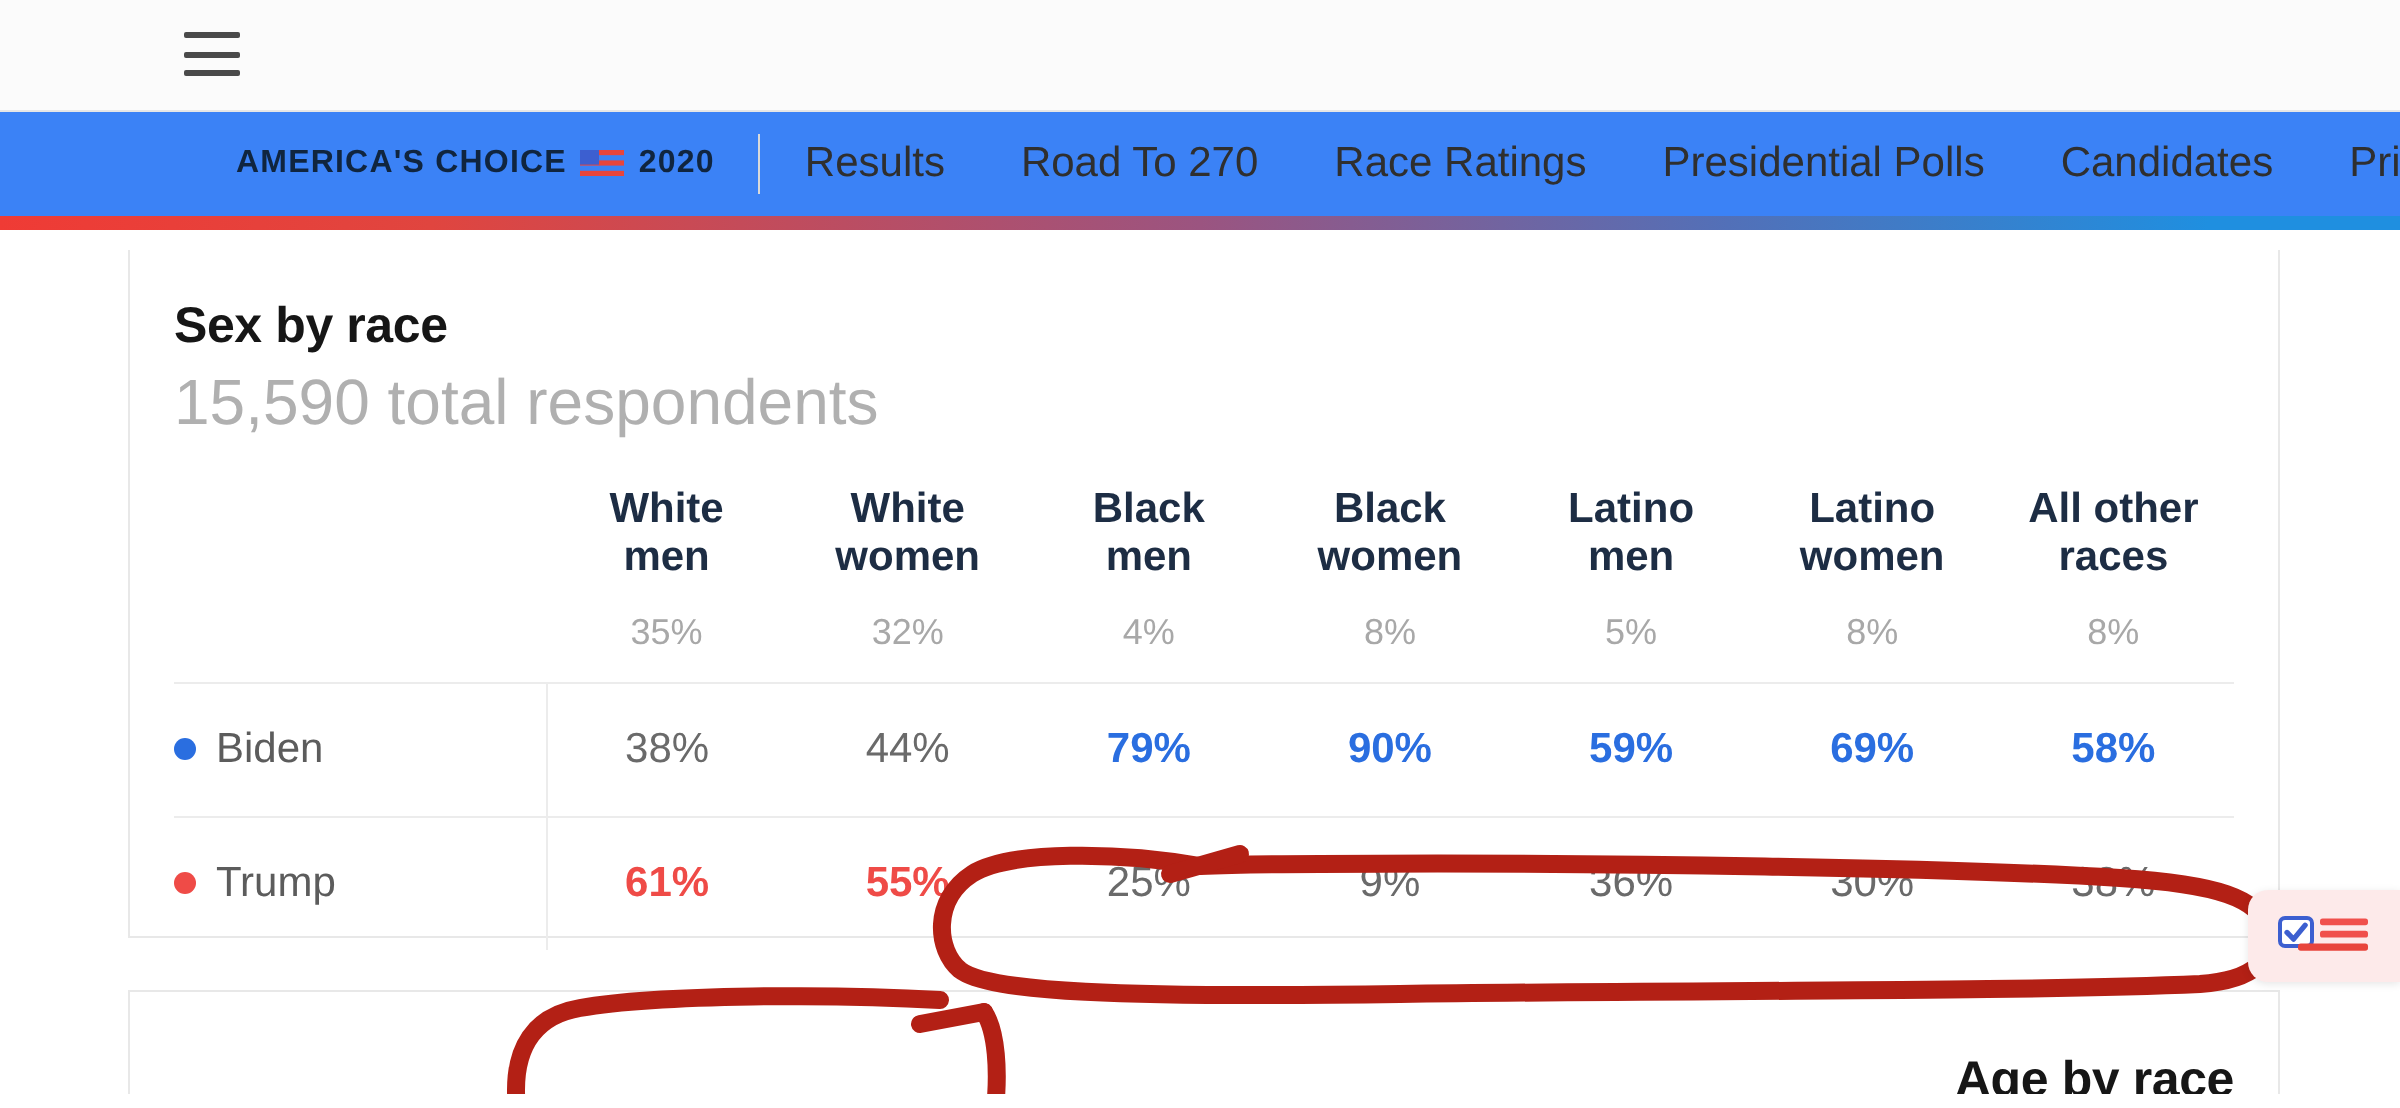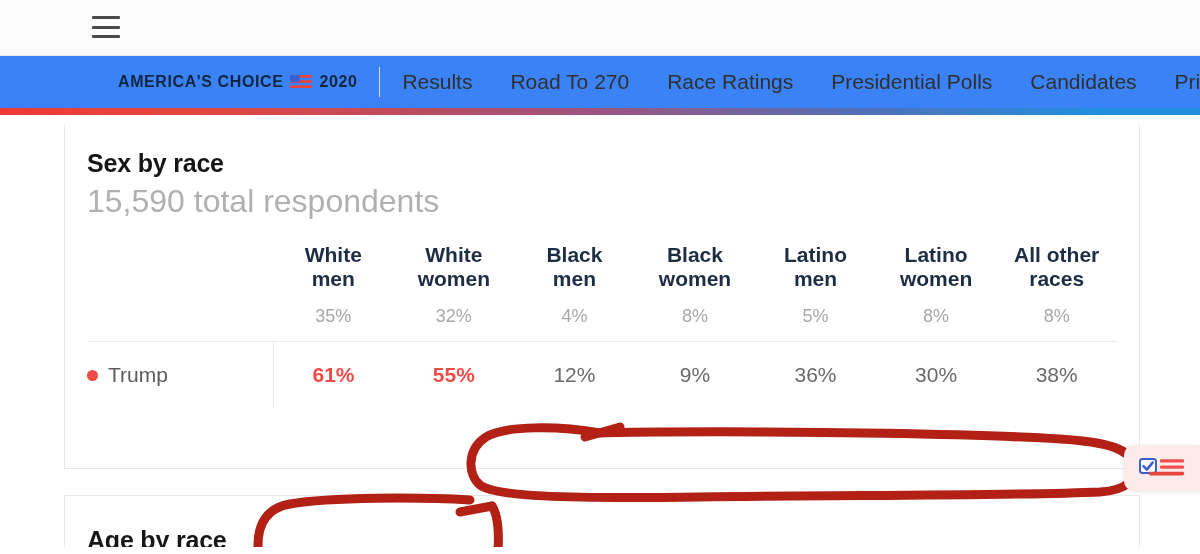--- a/index.html
+++ b/index.html
@@ -222,21 +222,21 @@
   .card2 {
     margin: 26px 0 0 64px;
     width: 1076px;
     background: #ffffff;
     border: 1px solid #e8e8e8;
     border-bottom: none;
     box-sizing: border-box;
     padding: 22px 22px 0 22px;
     height: 60px;
   }
-  .card2 .card-title { margin-top: 8px; }
+  .card2 .card-title { margin-top: 8px; text-align: right; }
 
   
   .annot {
     position: absolute;
     left: 0;
     top: 0;
     width: 1200px;
     height: 432px;
     pointer-events: none;
   }
@@ -356,24 +356,34 @@
               <div class="chl">
                 <div>All other</div>
                 <div>races</div>
               </div>
               <div class="cpct">8%</div>
             </th>
           </tr>
       </thead>
       <tbody>
           <tr>
+            <td class="cand-cell"><span class="dot" style="background: rgb(42, 110, 224);"></span><span>Biden</span></td>
+            <td class="val divider-cell">38%</td>
+            <td class="val">44%</td>
+            <td class="val lead-blue">79%</td>
+            <td class="val lead-blue">90%</td>
+            <td class="val lead-blue">59%</td>
+            <td class="val lead-blue">69%</td>
+            <td class="val lead-blue">58%</td>
+          </tr>
+          <tr>
             <td class="cand-cell"><span class="dot" style="background: rgb(239, 75, 71);"></span><span>Trump</span></td>
             <td class="val lead-red divider-cell">61%</td>
             <td class="val lead-red">55%</td>
-            <td class="val">12%</td>
+            <td class="val">25%</td>
             <td class="val">9%</td>
             <td class="val">36%</td>
             <td class="val">30%</td>
             <td class="val">38%</td>
           </tr>
         </tbody>
     </table>
   </div>
 
   <div class="card2">

